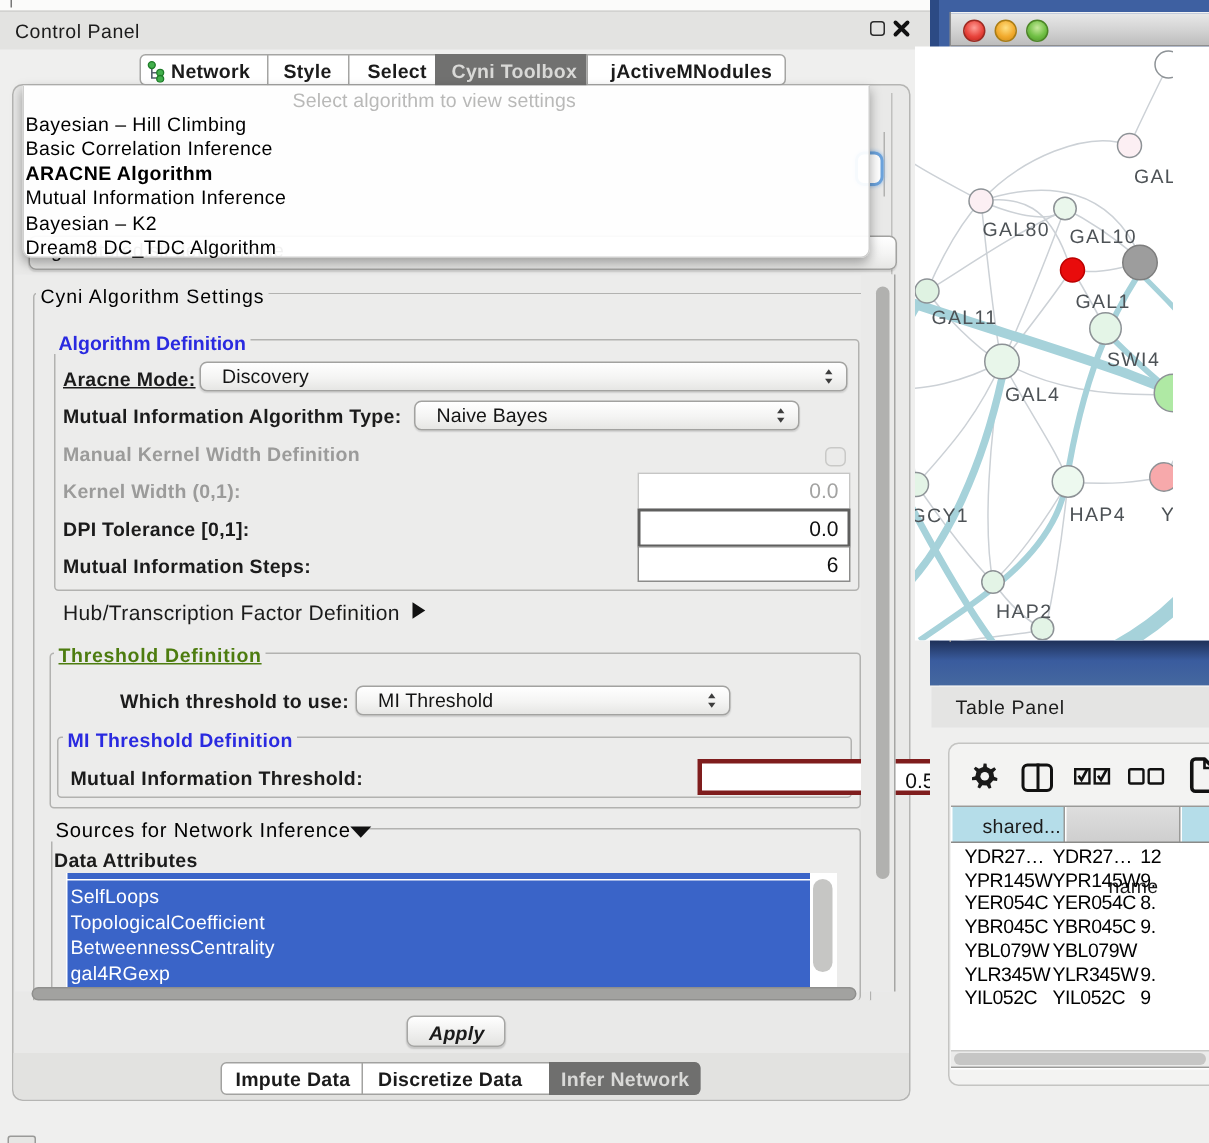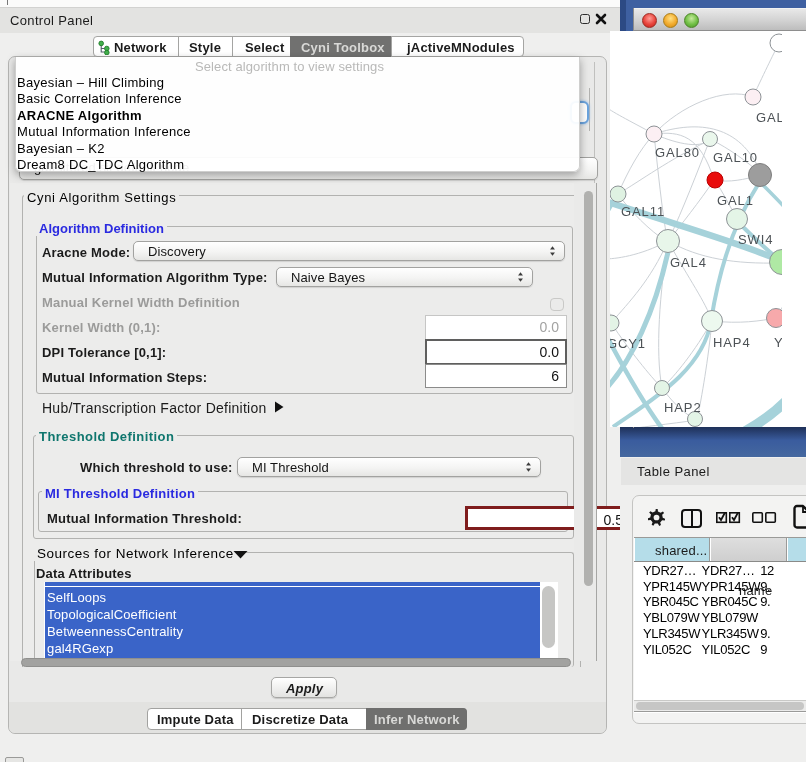--- a/index.html
+++ b/index.html
@@ -61,21 +61,21 @@
   </div>
 
 <div class="abs" style="left:10px;top:183px;width:585px;height:478px;background:#ececeb;"></div>
 
 <div class="gbox" style="left:22px;top:195px;width:559px;height:472px;border-bottom:none;border-radius:3px 3px 0 0;"></div>
 <div class="gtitle" style="left:24px;top:190px;letter-spacing:0.65px;">Cyni Algorithm Settings</div>
 
 <div class="gbox" style="left:36px;top:226px;width:537px;height:168px;"></div>
 <div class="gtitle b" style="left:36px;top:221px;color:#2a2ae0;">Algorithm Definition</div>
 
-<div class="abs lbl b" style="left:42px;top:245px;">Aracne Mode:</div>
+<div class="abs lbl b" style="left:42px;top:245px;text-decoration:underline;">Aracne Mode:</div>
 <div class="combo" style="left:133px;top:241px;width:432px;height:20px;">
   <span class="ctext">Discovery</span>
   <svg class="carr" viewBox="0 0 8 12">
       <path d="M4 0.5 L6.8 4.2 L1.2 4.2 Z" fill="#3d3d3d"></path>
       <path d="M4 11.5 L6.8 7.8 L1.2 7.8 Z" fill="#3d3d3d"></path>
     </svg>
 </div>
 
 <div class="abs lbl b" style="left:42px;top:270px;">Mutual Information Algorithm Type:</div>
 <div class="combo" style="left:276px;top:267px;width:257px;height:20px;padding-left:48px;">
@@ -97,24 +97,24 @@
 
 <div class="abs lbl b" style="left:42px;top:370px;">Mutual Information Steps:</div>
 <div class="field" style="left:425px;top:364px;width:142px;height:24px;border:1px solid #8b8b8a;line-height:22px;padding-right:7px;">6</div>
 
 <div class="abs" style="left:42px;top:400px;font-size:14px;color:#1b1b1b;letter-spacing:0.25px;white-space:nowrap;">Hub/Transcription Factor Definition</div>
 <svg class="abs" style="left:274px;top:401px;" width="10" height="12" viewBox="0 0 10 12">
     <path d="M1 0.5 L9.5 6 L1 11.5 Z" fill="#111"></path>
   </svg>
 
 <div class="gbox" style="left:33px;top:435px;width:541px;height:104px;"></div>
-<div class="gtitle b" style="left:36px;top:429px;color:#0f766e;letter-spacing:0.45px;">Threshold Definition</div>
+<div class="gtitle b" style="left:36px;top:429px;color:#4d7c0f;letter-spacing:0.45px;text-decoration:underline;">Threshold Definition</div>
 
 <div class="abs lbl b" style="left:80px;top:460px;letter-spacing:0.2px;">Which threshold to use:</div>
-<div class="combo" style="left:237px;top:457px;width:304px;height:20px;text-decoration:underline;">
+<div class="combo" style="left:237px;top:457px;width:250px;height:20px;text-decoration:underline;">
   <span class="ctext">MI Threshold</span>
   <svg class="carr" viewBox="0 0 8 12">
       <path d="M4 0.5 L6.8 4.2 L1.2 4.2 Z" fill="#3d3d3d"></path>
       <path d="M4 11.5 L6.8 7.8 L1.2 7.8 Z" fill="#3d3d3d"></path>
     </svg>
 </div>
 
 <div class="gbox" style="left:38px;top:491px;width:530px;height:41px;"></div>
 <div class="gtitle b" style="left:42px;top:486px;color:#2a2ae0;letter-spacing:0.25px;">MI Threshold Definition</div>
 
@@ -297,20 +297,25 @@
           <td>YDR27…</td>
           <td>YDR27…</td>
           <td>12</td>
         </tr>
 <tr>
           <td>YPR145W</td>
           <td>YPR145W</td>
           <td>9.</td>
         </tr>
 <tr>
+          <td>YER054C</td>
+          <td>YER054C</td>
+          <td>8.</td>
+        </tr>
+<tr>
           <td>YBR045C</td>
           <td>YBR045C</td>
           <td>9.</td>
         </tr>
 <tr>
           <td>YBL079W</td>
           <td>YBL079W</td>
           <td></td>
         </tr>
 <tr>

